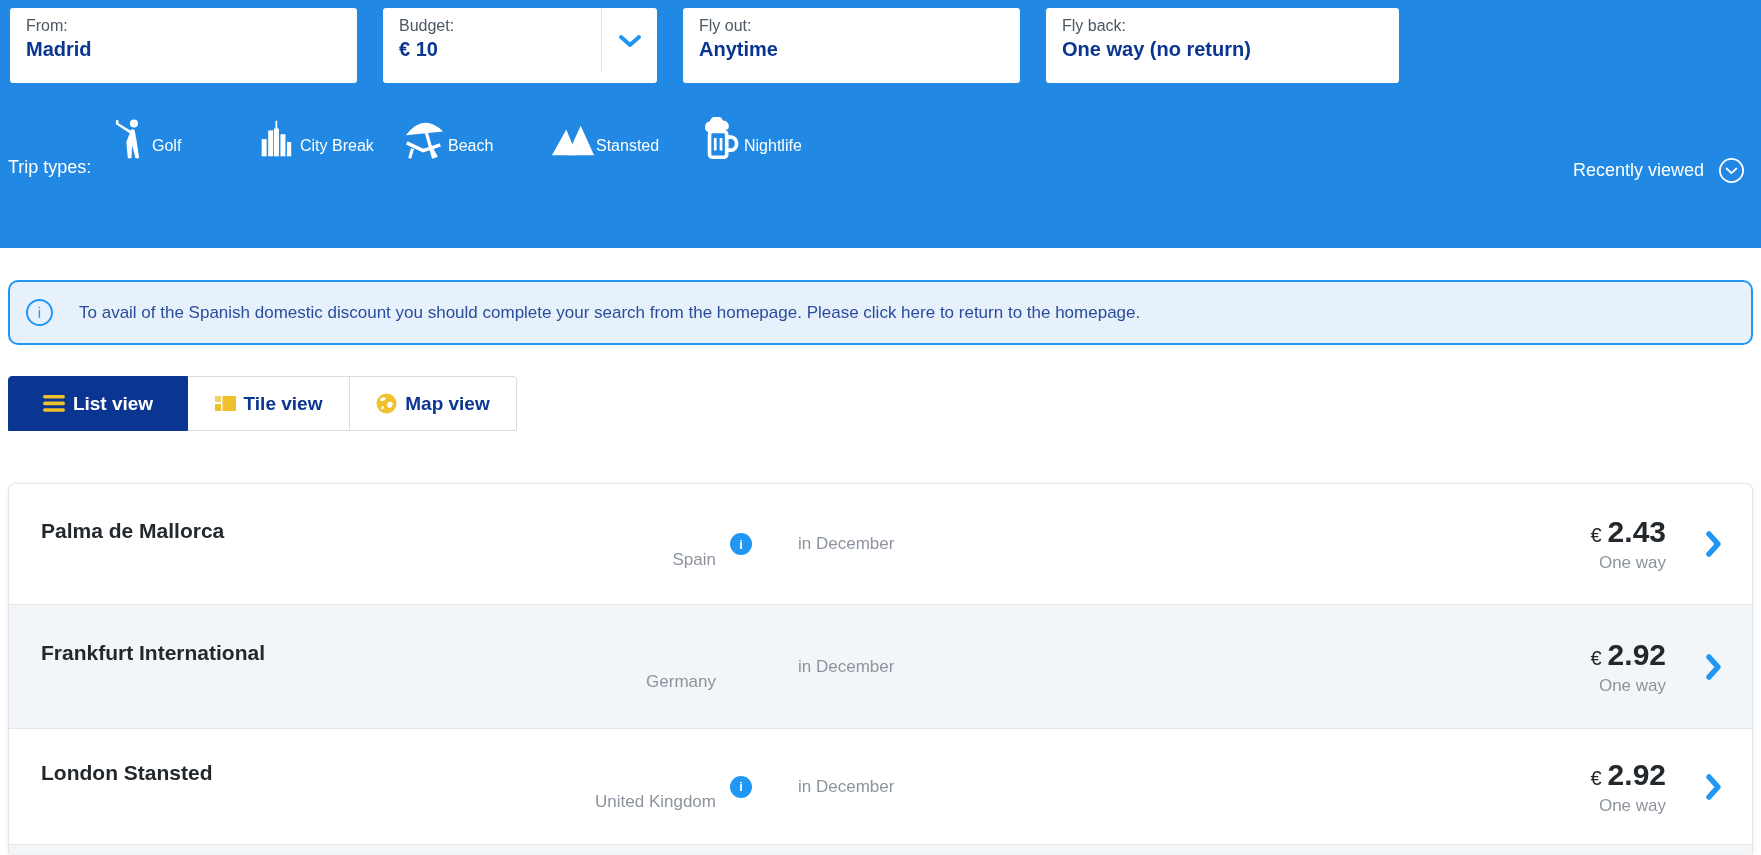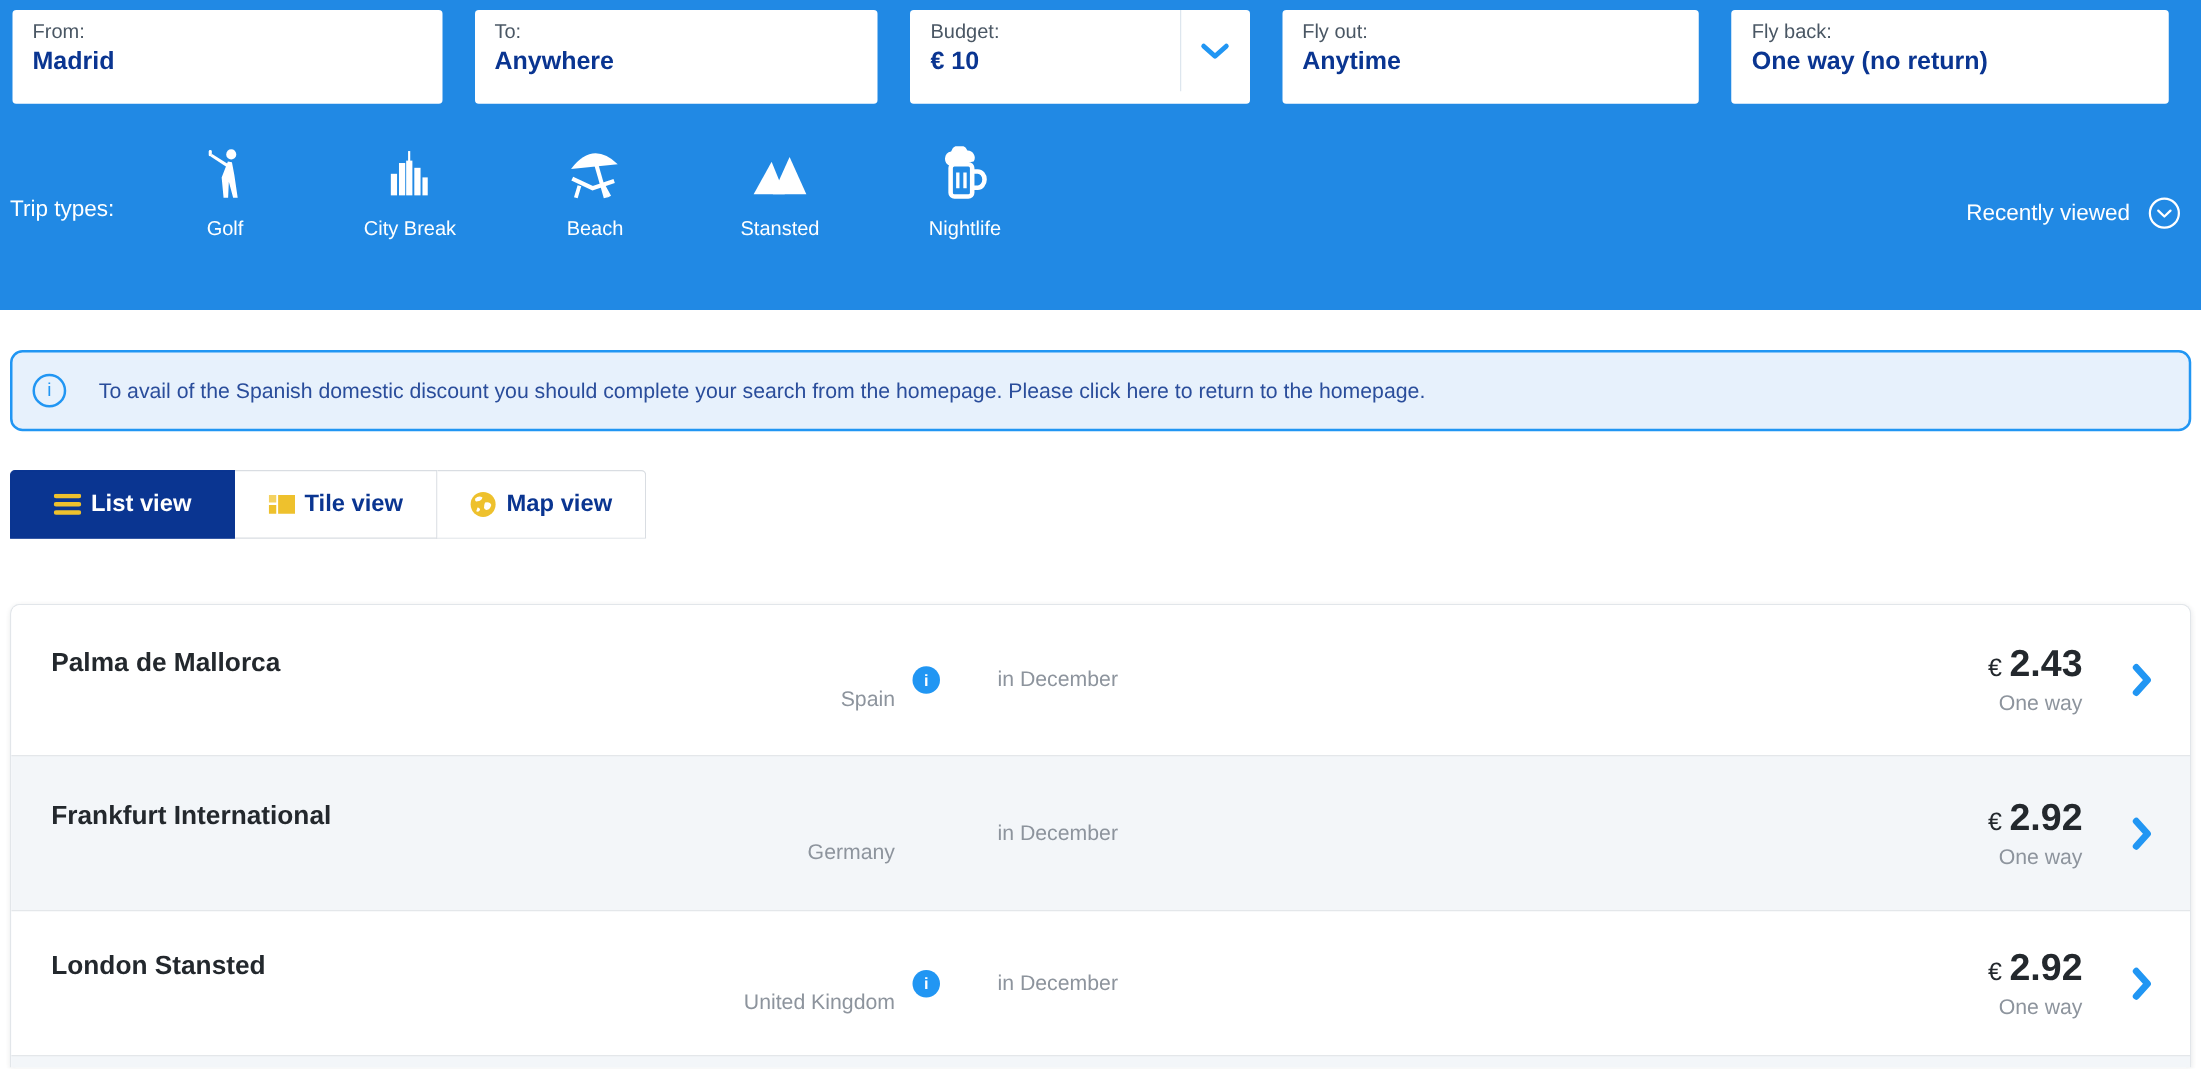--- a/index.html
+++ b/index.html
@@ -19,21 +19,21 @@
   .field-box .f-value { font-size:20px; font-weight:bold; color:var(--navy,#0a3591); display:block; margin-top:3px; }
   .w1{width:347px}.w2{width:326px}.w3{width:274px}.w4{width:337px}.w5{width:353px}
   .budget-dd {
     position:absolute; top:0; right:0; width:56px; height:65px;
     border-left:1px solid #dde6ee; display:flex; align-items:center; justify-content:center;
   }
   
   .trip-row { position:relative; height:110px; margin-top:34px; }
   .trip-label { position:absolute; left:8px; top:40px; color:#fff; font-size:18px; }
   .trip-items { display:flex; margin-left:106px; }
-  .trip-item { width:148px; display:flex; flex-direction:column; align-items:center; cursor:pointer; }
+  .trip-item { width:148px; display:flex; flex-direction:row; align-items:center; cursor:pointer; }
   .trip-item svg { height:46px; width:46px; }
   .trip-item .t-label { color:#fff; font-size:16px; margin-top:12px; white-space:nowrap; }
   .recently { position:absolute; right:16px; top:40px; display:flex; align-items:center; cursor:pointer; }
   .recently .r-label { color:#fff; font-size:18px; margin-right:14px; }
   
   .notice {
     margin:32px 8px 0 8px; height:65px; background:var(--banner-bg,#e7f1fc);
     border:2px solid var(--bright-blue,#2196f3); border-radius:10px;
     display:flex; align-items:center; padding-left:16px;
   }
@@ -87,24 +87,20 @@
 
 <div class="page">
 
   <div class="topbar">
 
     <div class="search-row">
       <div class="field-box w1">
         <span class="f-label">From:</span>
         <span class="f-value">Madrid</span>
       </div>
-      <div class="field-box w2">
-        <span class="f-label">To:</span>
-        <span class="f-value">Anywhere</span>
-      </div>
       <div class="field-box w3">
         <span class="f-label">Budget:</span>
         <span class="f-value">€ 10</span>
         <span class="budget-dd">
           <svg width="24" height="14" viewBox="0 0 24 14">
               <polyline points="3,3 12,11 21,3" fill="none" stroke="#2196f3" stroke-width="4" stroke-linecap="round" stroke-linejoin="round"></polyline>
             </svg>
         </span>
       </div>
       <div class="field-box w4">

